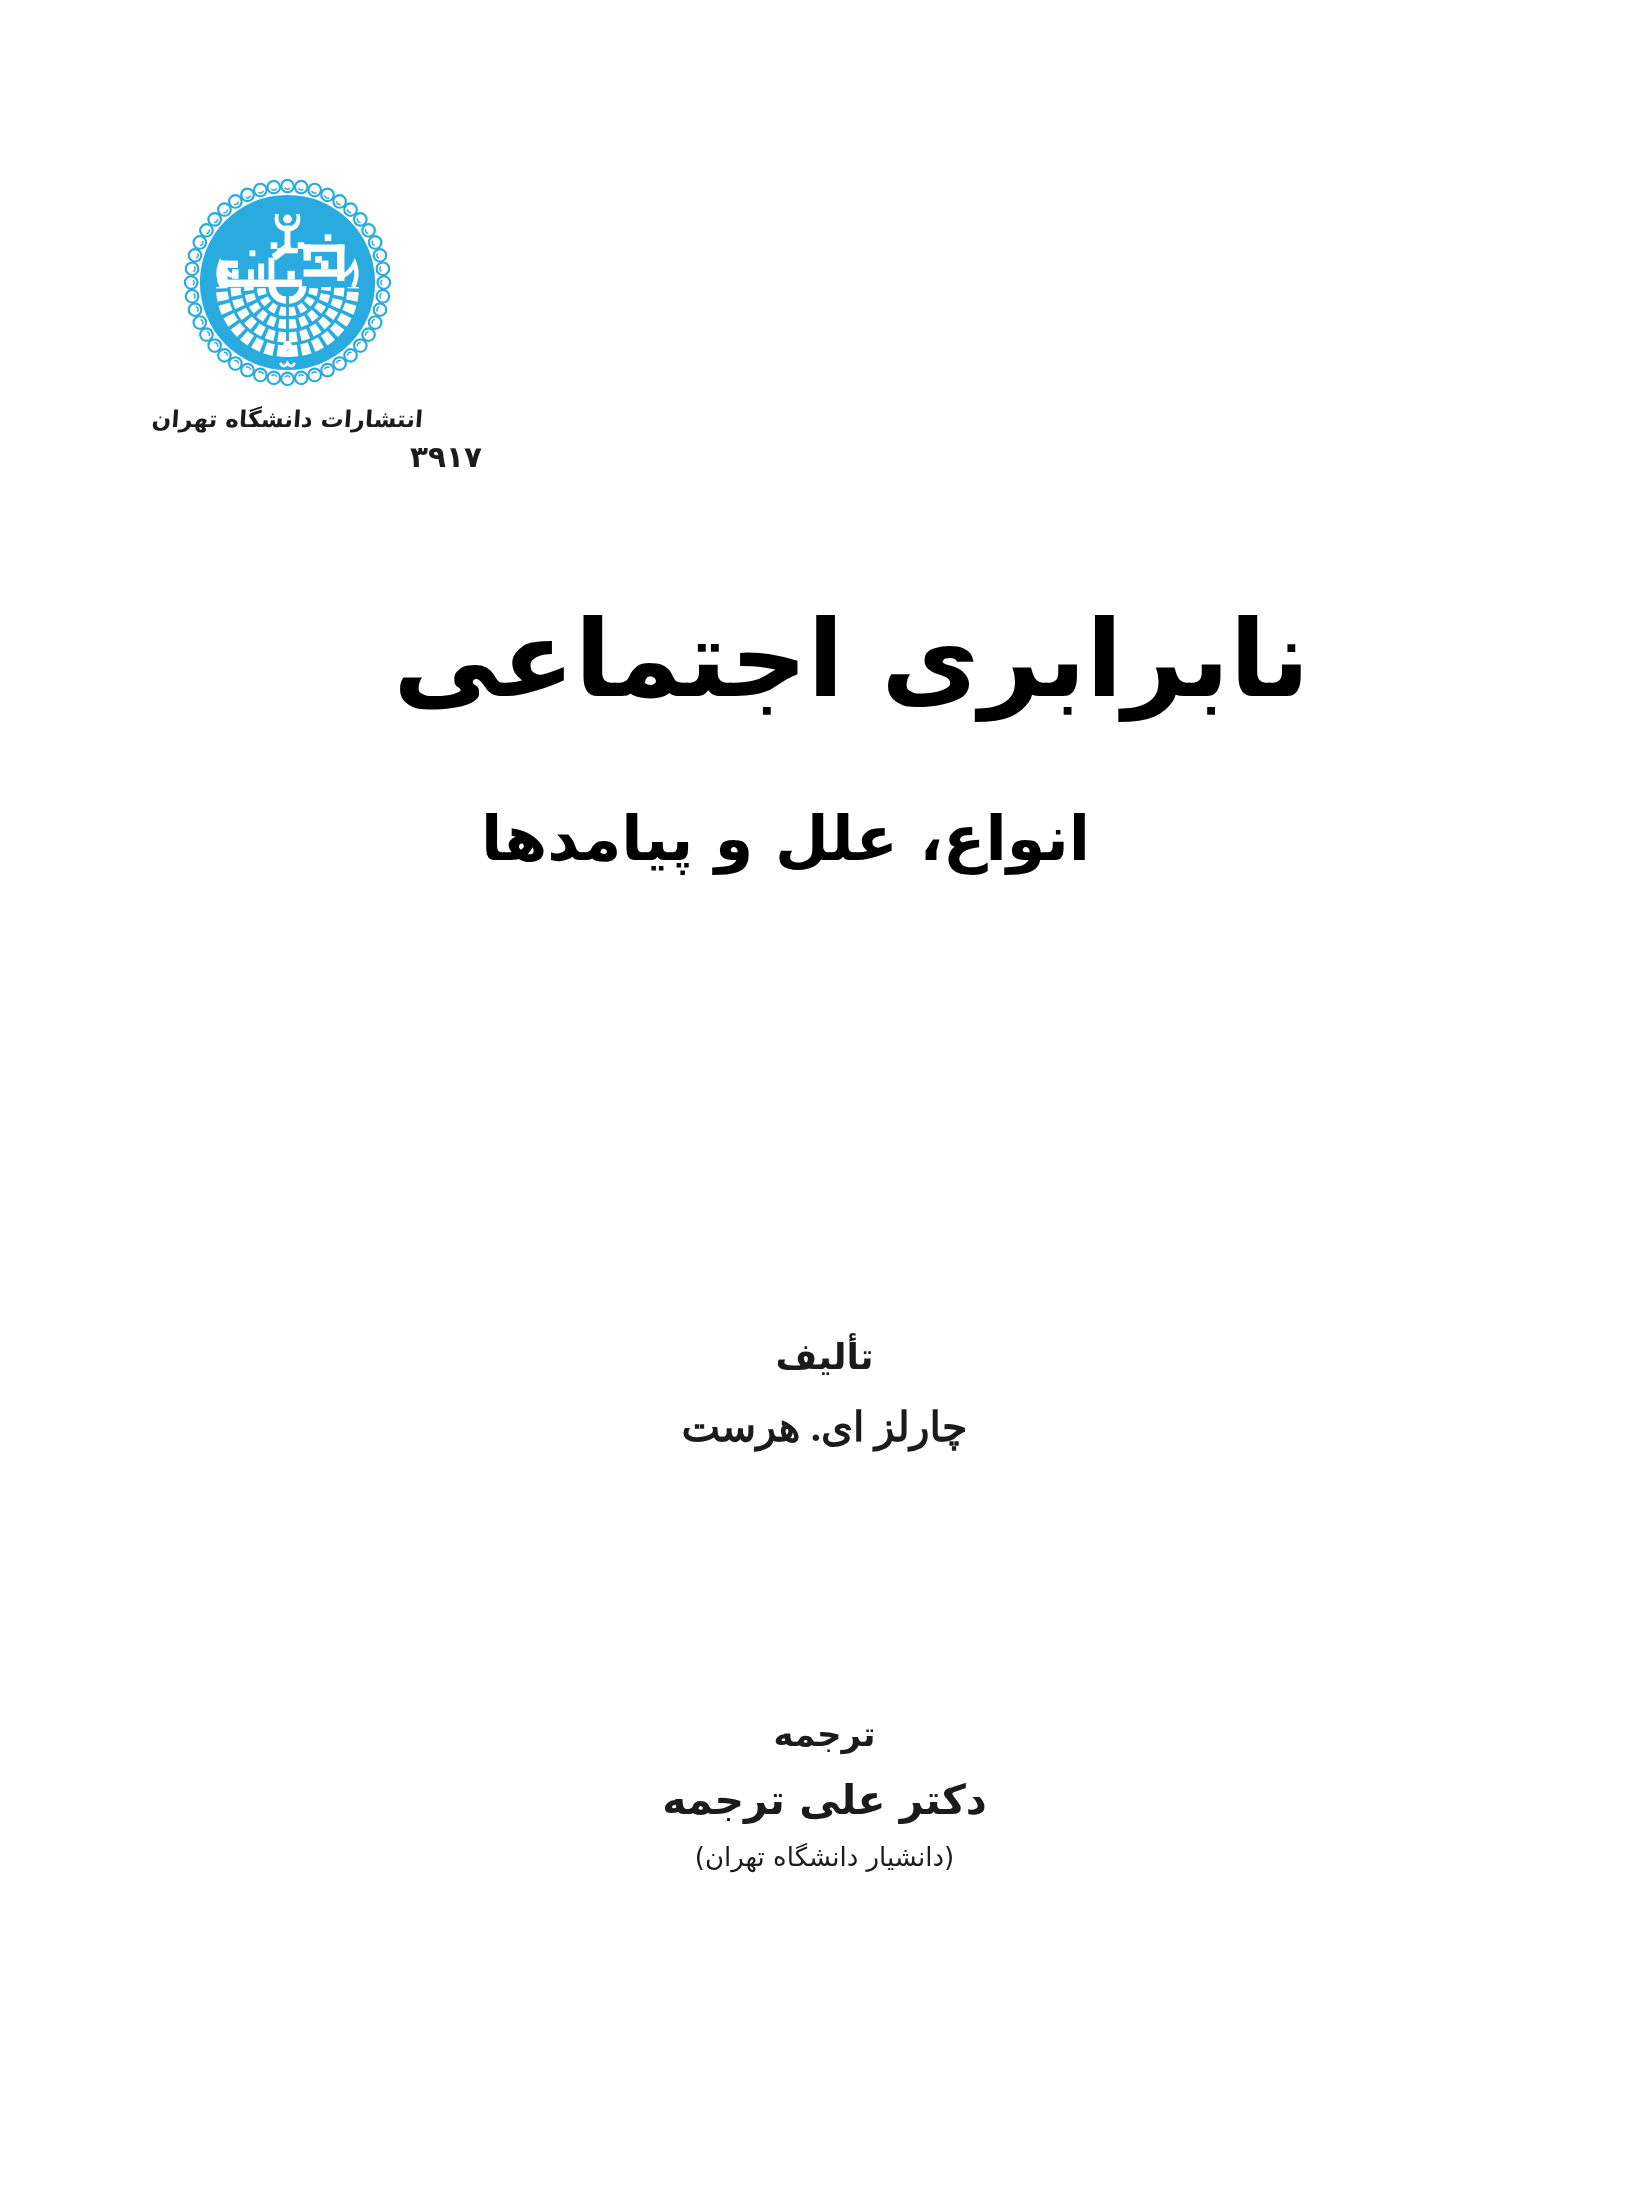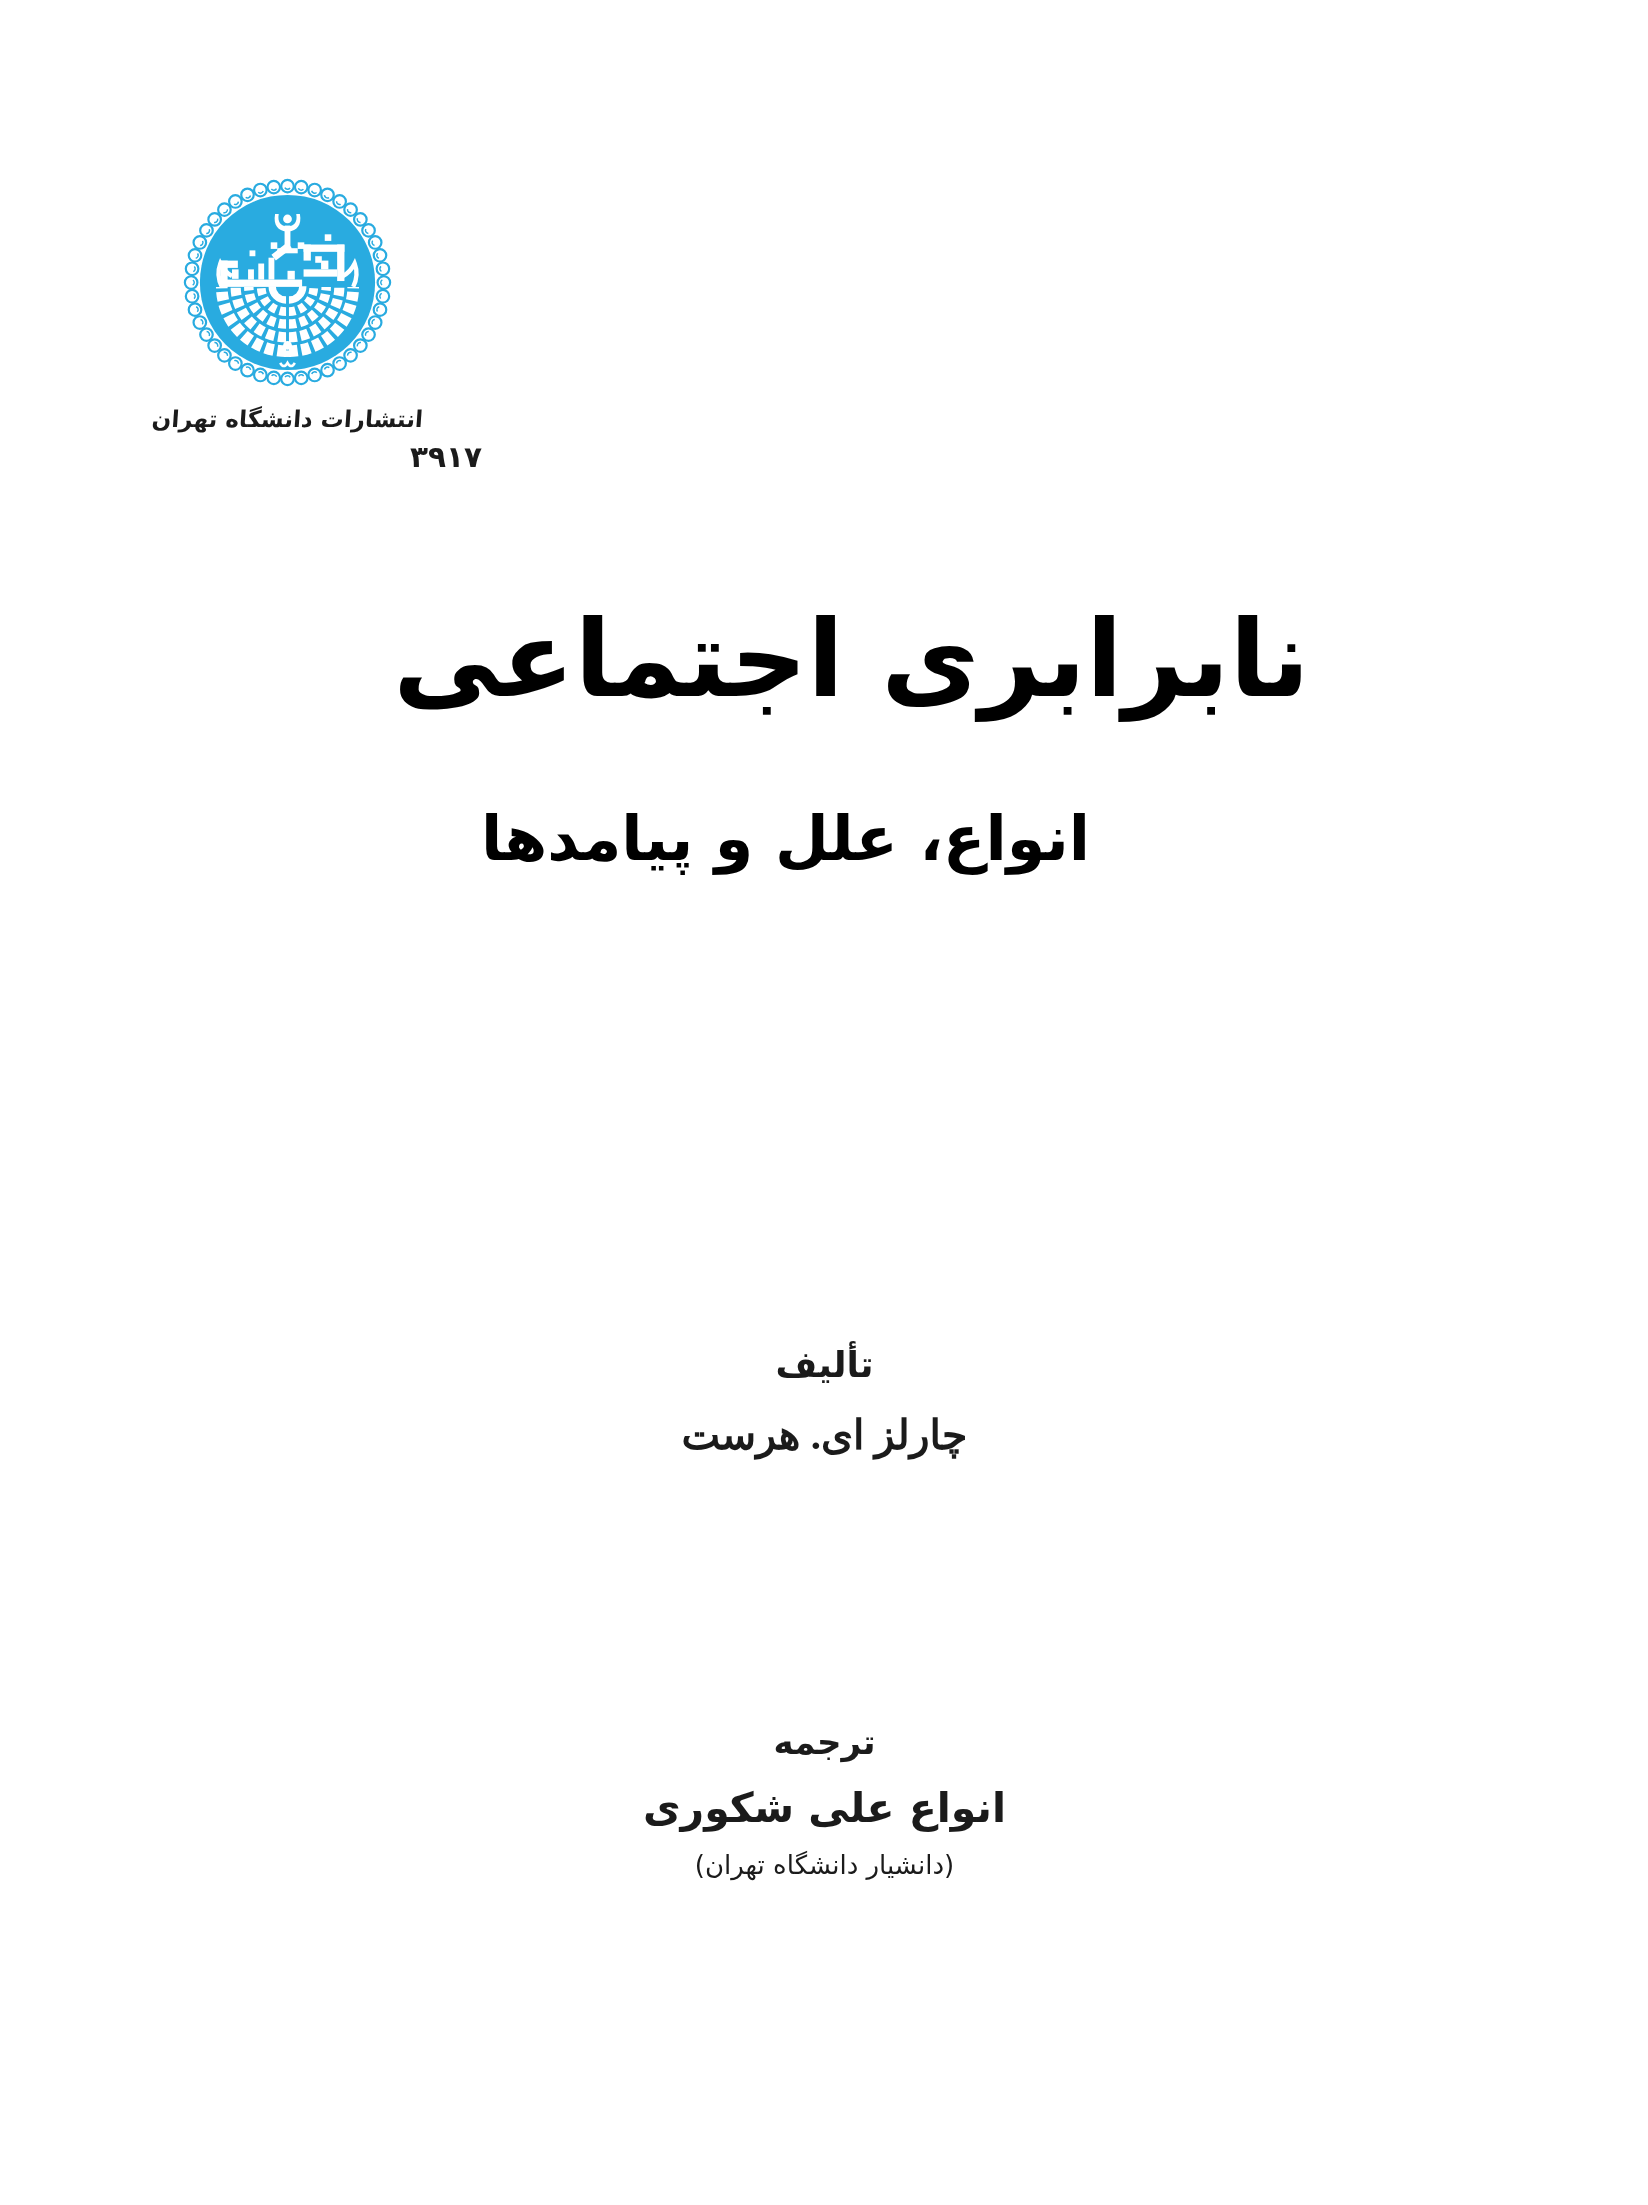--- a/index.html
+++ b/index.html
@@ -64,21 +64,21 @@
     font-size:62px;
     font-weight:bold;
     line-height:1.3;
     color:#000;
     transform:translateX(-39px);
   }
   
   .line{
     position:absolute;
     left:0;right:0;
-    margin:9px;
+    margin:1px;
     text-align:center;
     line-height:1.3;
     color:var(--ink);
   }
   .author-label{top:1333px;font-size:36px;font-weight:bold;}
   .author-name{top:1400px;font-size:41px;font-weight:bold;font-family:Liberation Serif, serif;}
   .translator-label{top:1711px;font-size:34px;font-weight:bold;}
   .translator-name{top:1773px;font-size:41px;font-weight:bold;}
   .translator-affiliation{top:1840px;font-size:26px;font-weight:normal;}
 </style>
@@ -249,17 +249,17 @@
   </div>
 
   <h1 class="book-title" dir="rtl">نابرابری اجتماعی</h1>
 
   <h2 class="book-subtitle" dir="rtl">انواع، علل و پیامدها</h2>
 
   <p class="line author-label" dir="rtl">تألیف</p>
   <p class="line author-name" dir="rtl">چارلز ای. هرست</p>
 
   <p class="line translator-label" dir="rtl">ترجمه</p>
-  <p class="line translator-name" dir="rtl">انواع علی شکوری</p>
+  <p class="line translator-name" dir="rtl">دکتر علی ترجمه</p>
   <p class="line translator-affiliation" dir="rtl">(دانشیار دانشگاه تهران)</p>
 
 </div>
 
 
 </body></html>

